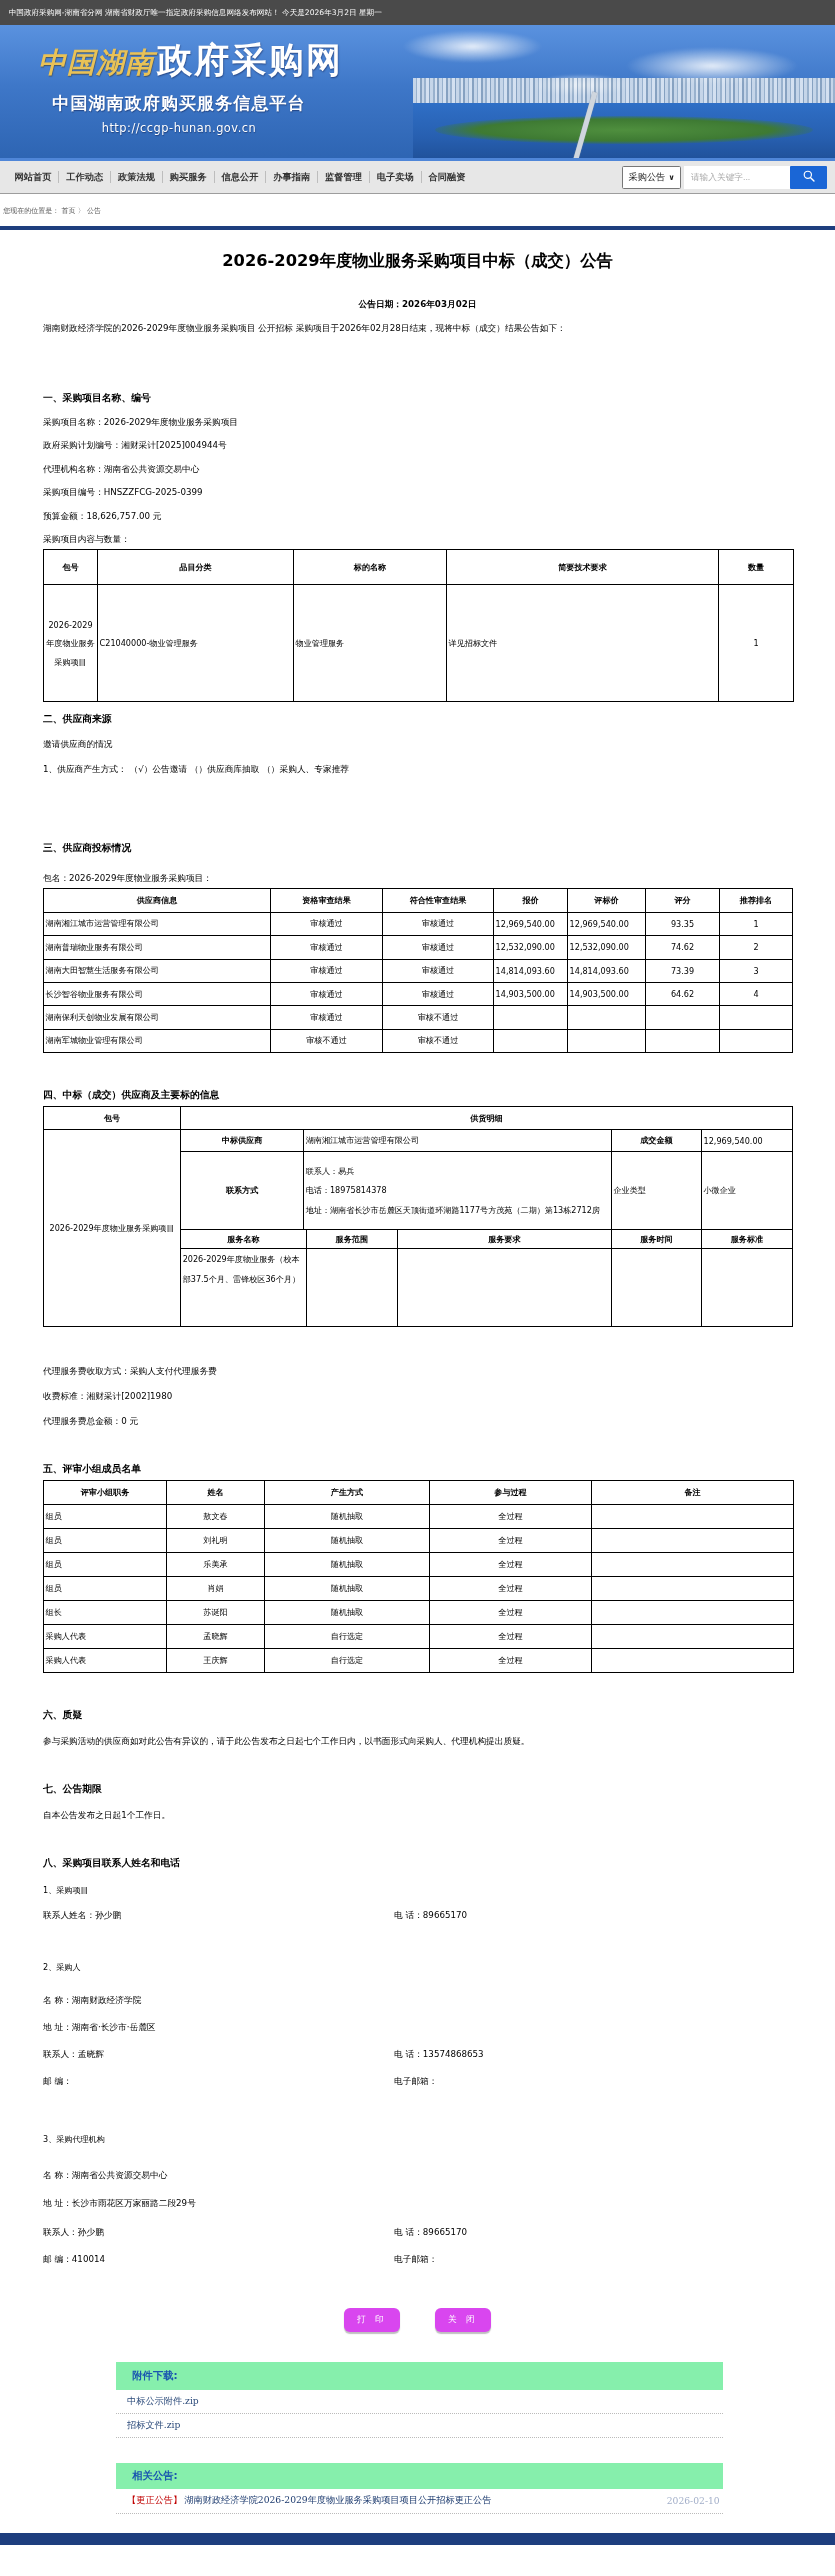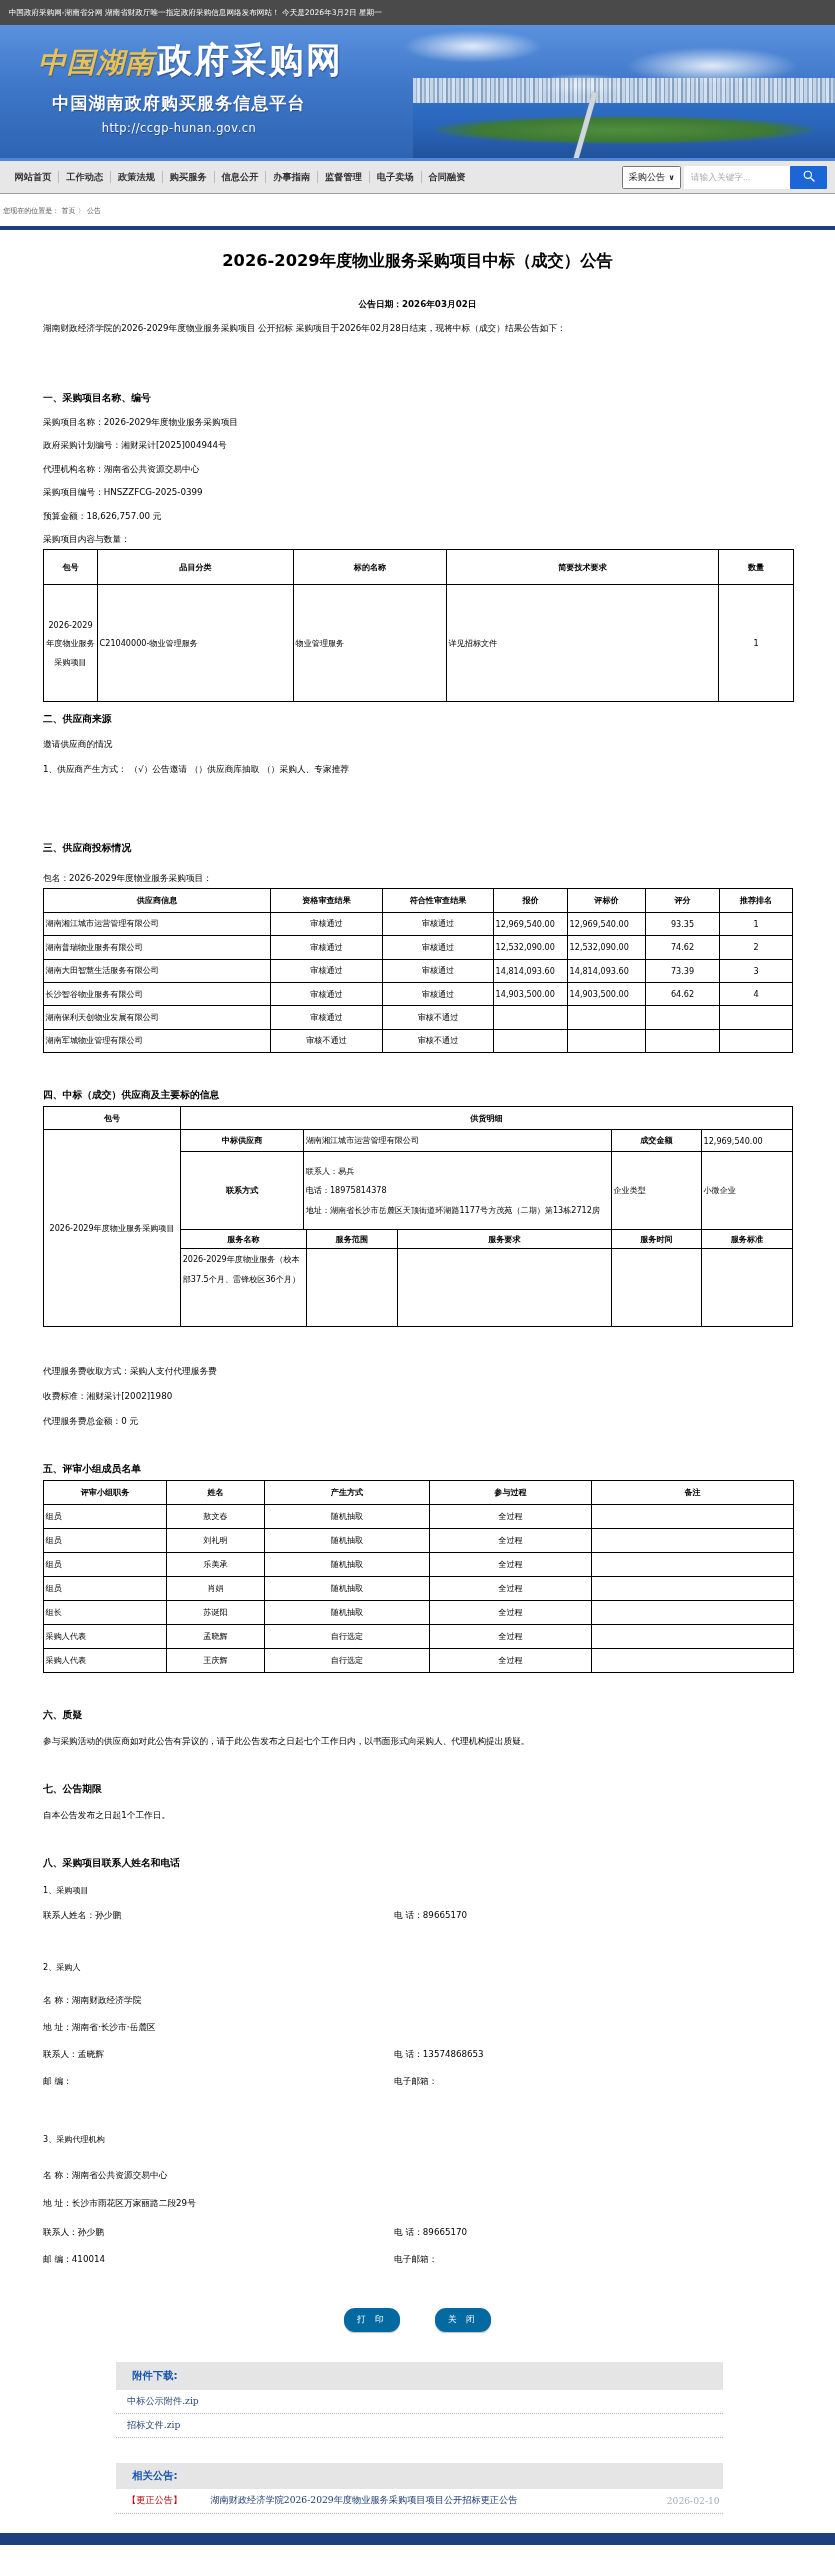--- a/index.html
+++ b/index.html
@@ -106,35 +106,35 @@
   .t4 td { height:24px; }
 
   
   .c-row { margin:13.6px 0 0 43px; display:flex; font-size:8.7px; line-height:12px; }
   .c-row .c-left { width:351px; }
   .c-sub { margin:40px 0 0 43px; font-size:8.1px; line-height:12px; }
   .c-sub.first { margin-top:13.6px; }
 
   
   .btn-row { margin-top:43px; display:flex; justify-content:center; gap:35px; }
-  .btn { width:56px; height:24px; background:#0369a1; color:#fff; border:none; border-radius:11px;
+  .btn { width:56px; height:24px; background:#d946ef; color:#fff; border:none; border-radius:6px;
          font-size:8.7px; letter-spacing:3.3px; cursor:pointer; box-shadow:0 1.1px 1.1px rgba(0,0,0,.25);
          font-family:inherit; }
 
   
-  .panel { margin:30px 0 0 116px; width:607px; height:28px; background:#e5e5e5;
+  .panel { margin:30px 0 0 116px; width:607px; height:28px; background:#86efac;
            display:flex; align-items:center; padding-left:16.3px; }
   .panel-title { color:#1a56b0; font-size:10.3px; font-weight:bold; }
   .file-list { margin-left:116px; width:607px; }
   .file-row { height:24px; display:flex; align-items:center; border-bottom:0.5px dotted #bbb; }
   .file-row a { font-family:"DejaVu Serif","Liberation Serif",serif; font-size:9.2px; color:#2b4a7a;
                 text-decoration:none; padding-left:11px; cursor:pointer; }
   .rel-list { margin-left:116px; width:607px; }
   .rel-row { height:25px; display:flex; align-items:center; border-bottom:0.5px dotted #bbb;
-             font-family:"DejaVu Serif","Liberation Serif",serif; font-size:9.2px; cursor:pointer;gap:26px; }
+             font-family:"DejaVu Serif","Liberation Serif",serif; font-size:9.2px; cursor:pointer; }
   .rel-tag { color:#c00000; padding-left:11px; white-space:nowrap; }
   .rel-title { color:#1c3a6e; margin-left:2.2px; flex:1; text-decoration:none;
                overflow:hidden; white-space:nowrap; text-overflow:ellipsis; }
   .rel-date { color:#a3afc9; margin-right:3.3px; white-space:nowrap; }
 
   .footer { margin-top:14px; height:12px; background:#1e3e7e; }
 </style>
 </head>
 <body>
 

